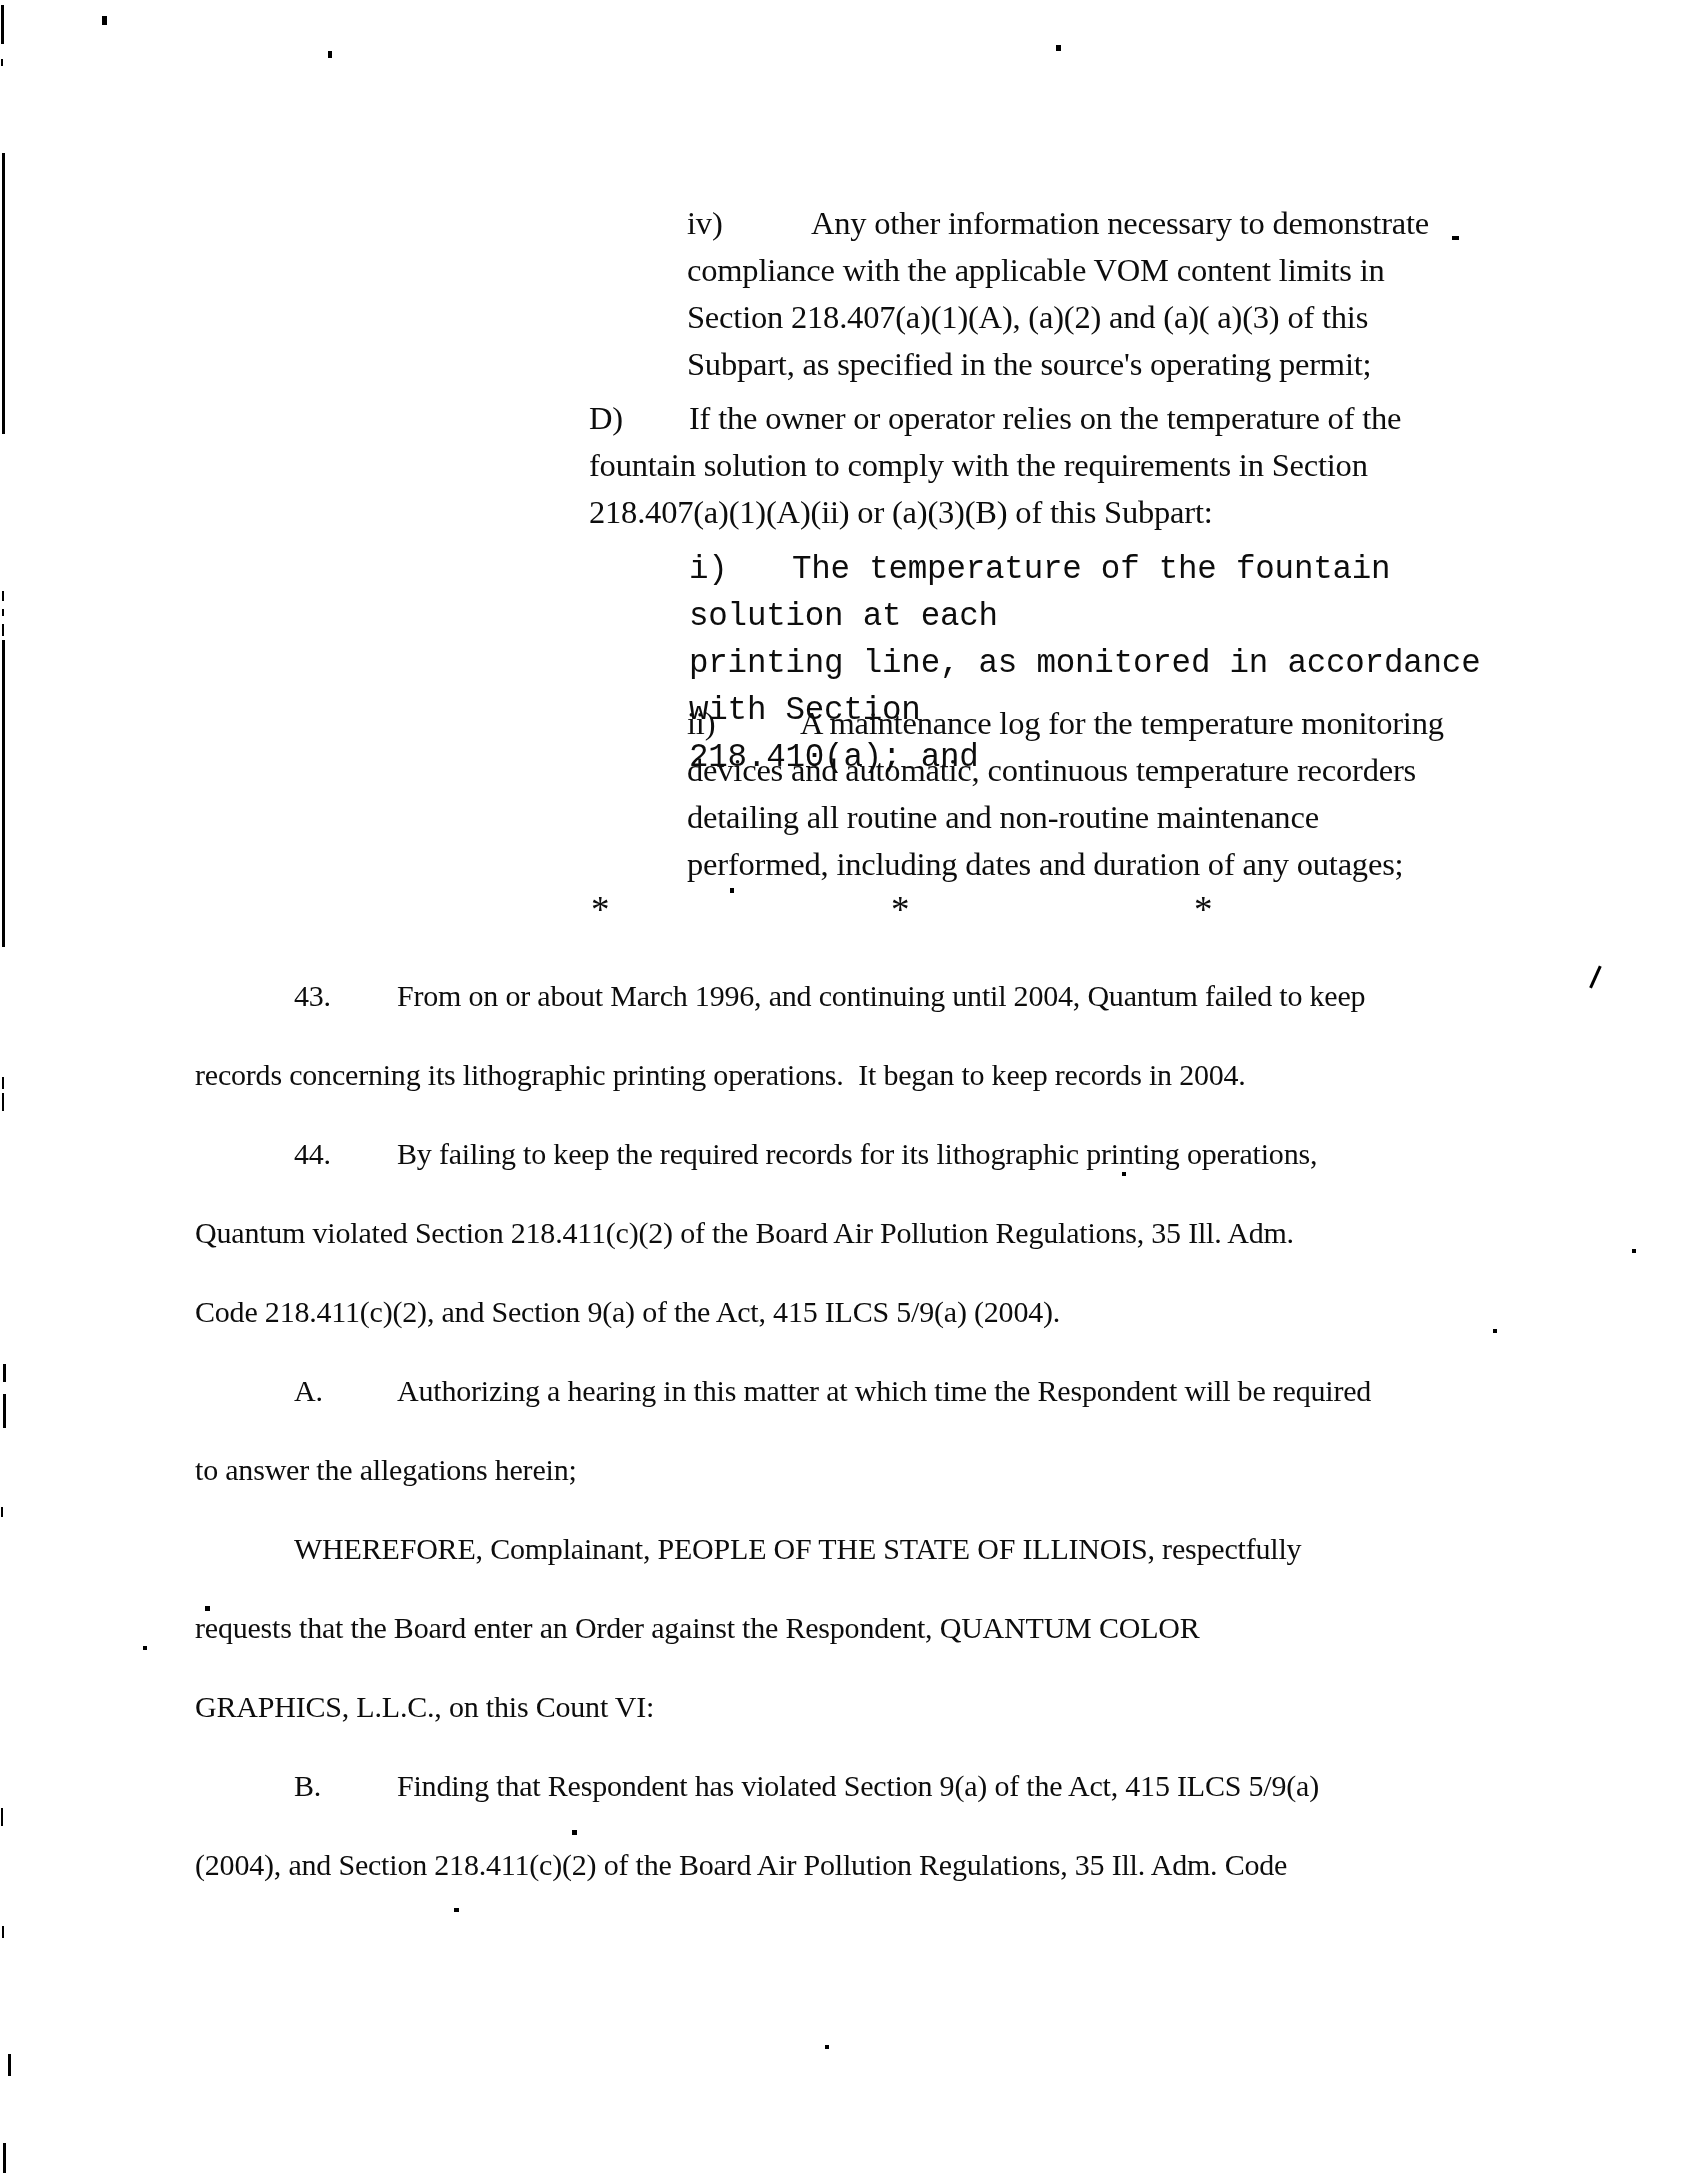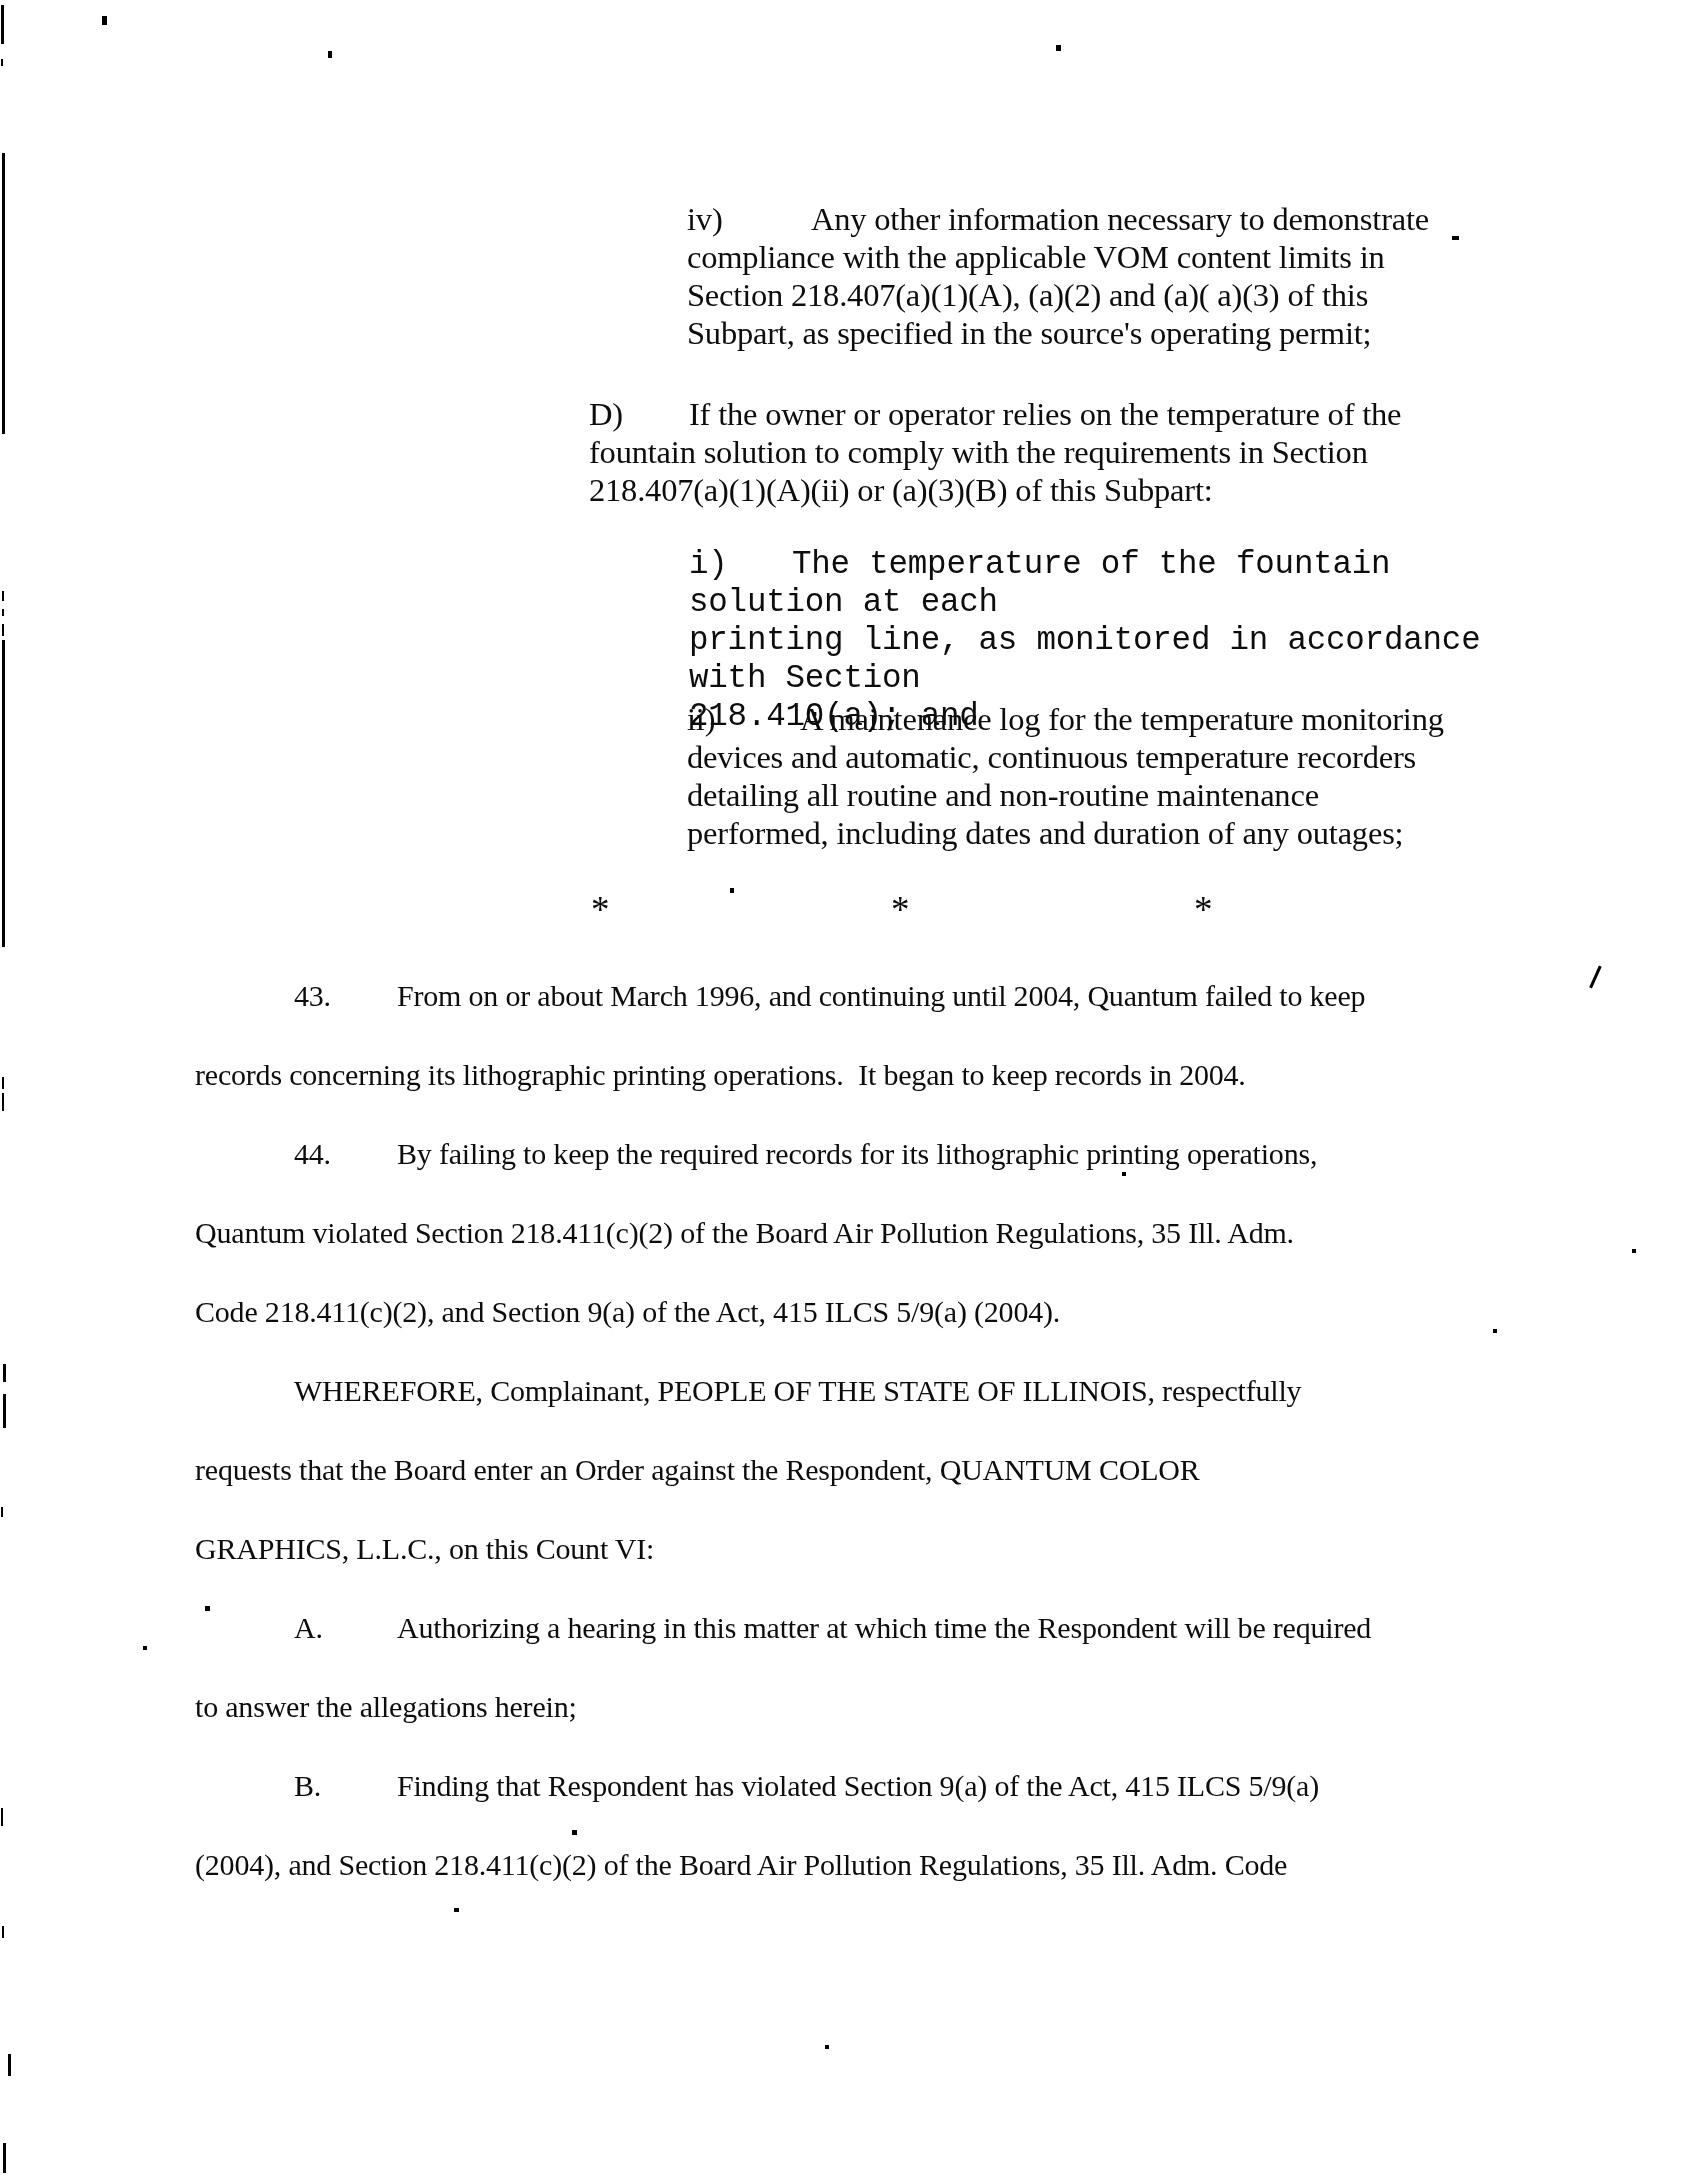--- a/index.html
+++ b/index.html
@@ -12,21 +12,21 @@
   .page {
     position: relative;
     width: 1702px; height: 2175px;
     background: #ffffff;
     overflow: hidden;
   }
   
   .clause {
     position: absolute;
     font-size: 32.5px;
-    line-height: 38px;
+    line-height: 47px;
     letter-spacing: -0.2px;
   }
   .clause .lbl { display: inline-block; vertical-align: top; }
   .clause .txt { white-space: pre-line; }
   #clause-iv { left: 687px; top: 200px;  width: 827px; }
   #clause-iv .lbl { width: 124px; }
   #clause-d  { left: 589px; top: 395px;  width: 916px; }
   #clause-d  .lbl { width: 100px; }
   #clause-i  { left: 689px; top: 546px;  width: 827px; font-family: Liberation Mono, monospace; }
   #clause-i  .lbl { width: 103px; }
@@ -102,26 +102,26 @@
   </div>
 
   <div class="body-flow">
     <p class="body-para"><span class="lbl">43.</span><span class="txt">From on or about March 1996, and continuing until 2004, Quantum failed to keep
 records concerning its lithographic printing operations.&nbsp; It began to keep records in 2004.</span></p>
 
     <p class="body-para"><span class="lbl">44.</span><span class="txt">By failing to keep the required records for its lithographic printing operations,
 Quantum violated Section 218.411(c)(2) of the Board Air Pollution Regulations, 35 Ill. Adm.
 Code 218.411(c)(2), and Section 9(a) of the Act, 415 ILCS 5/9(a) (2004).</span></p>
 
+    <p class="body-para"><span class="lbl">A.</span><span class="txt">Authorizing a hearing in this matter at which time the Respondent will be required
+to answer the allegations herein;</span></p>
+
     <p class="body-para"><span class="txt">WHEREFORE, Complainant, PEOPLE OF THE STATE OF ILLINOIS, respectfully
 requests that the Board enter an Order against the Respondent, QUANTUM COLOR
 GRAPHICS, L.L.C., on this Count VI:</span></p>
-
-    <p class="body-para"><span class="lbl">A.</span><span class="txt">Authorizing a hearing in this matter at which time the Respondent will be required
-to answer the allegations herein;</span></p>
 
     <p class="body-para"><span class="lbl">B.</span><span class="txt">Finding that Respondent has violated Section 9(a) of the Act, 415 ILCS 5/9(a)
 (2004), and Section 218.411(c)(2) of the Board Air Pollution Regulations, 35 Ill. Adm. Code</span></p>
   </div>
 
 
   <div class="artifact" style="left:1px; top:4.9px;    width:3px; height:39px;"></div>
   <div class="artifact" style="left:1px; top:59px;   width:2px; height:6.9px;"></div>
   <div class="artifact" style="left:2px; top:153px;  width:3px; height:281px;"></div>
   <div class="artifact" style="left:2px; top:591px;  width:2px; height:9.9px;"></div>

